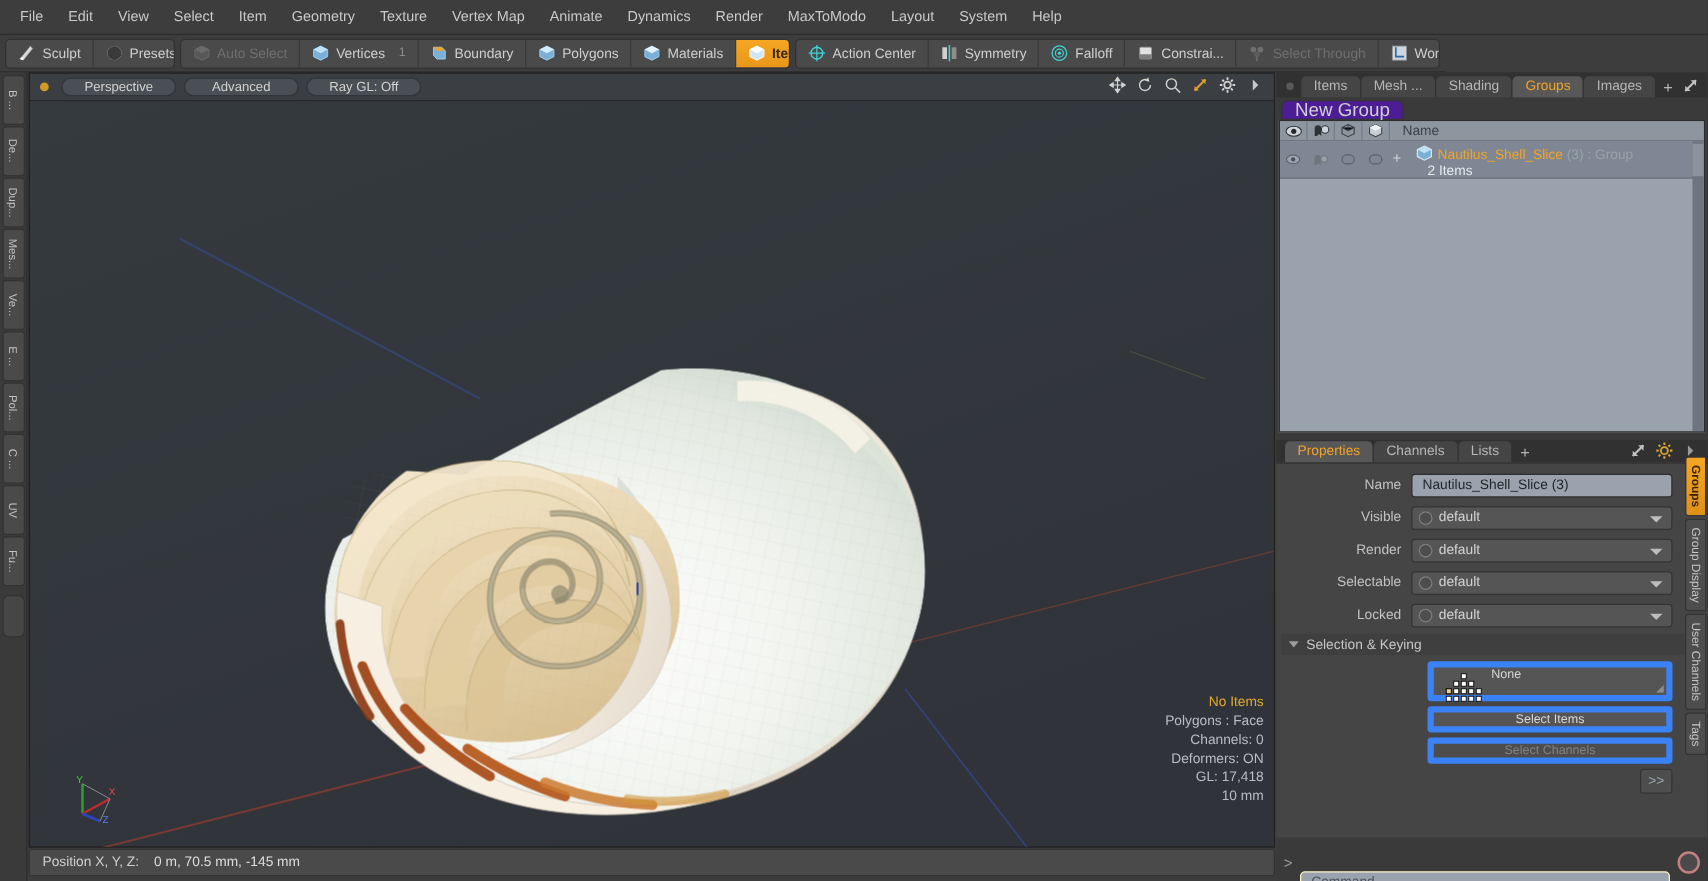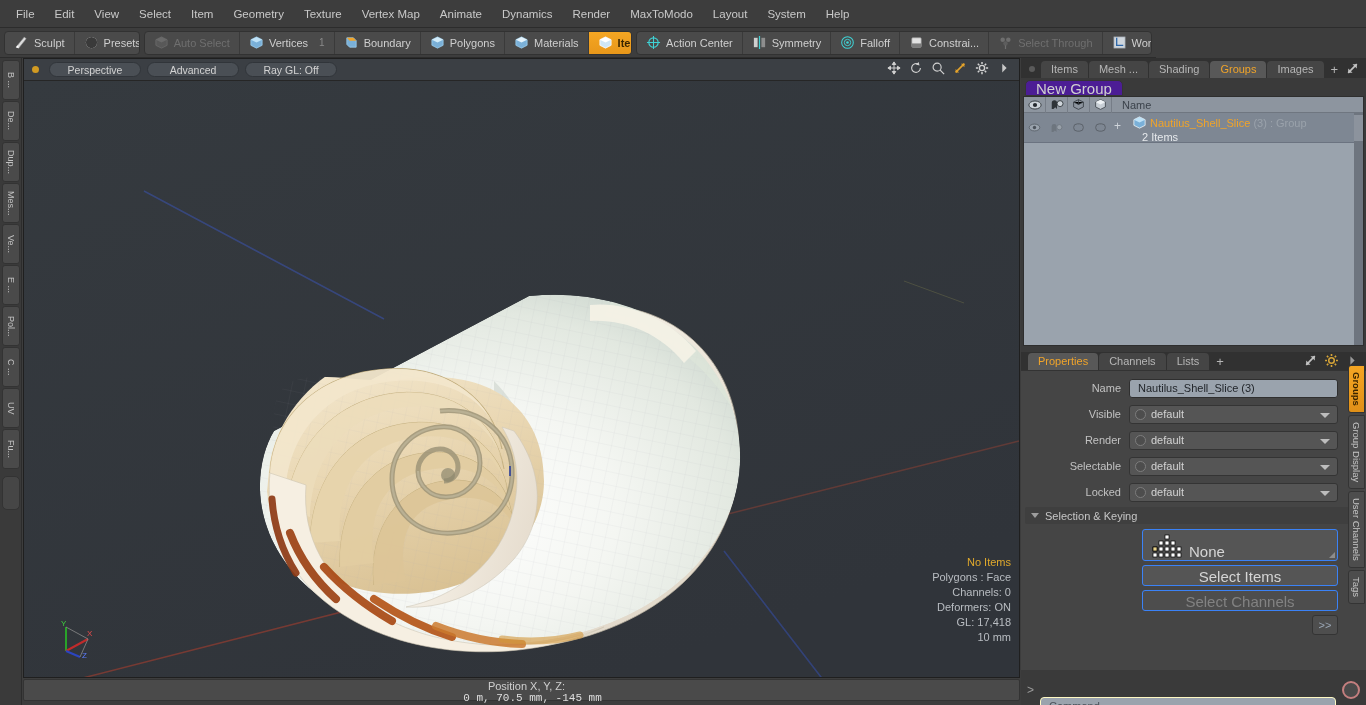--- a/index.html
+++ b/index.html
@@ -102,24 +102,24 @@
   }
   .vp-stats .hl { color:#e0a92c; }
 
   .vp-axisgizmo { position:absolute; left:34px; bottom:18px; width:42px; height:42px; }
 
   
   .statusbar {
     position:absolute; left:23px; top:679px; width:997px; height:22px;
     background:#4a4a4a; border:1px solid #333; border-radius:2px;
     display:flex; align-items:center; padding-left:10px;
-    color:#d0d0d0; font-size:11px;flex-direction:column;
+    color:#d0d0d0; font-size:11px;
   }
   .status-label { color:#cfcfcf; }
-  .status-val { margin-left:12px; color:#dedede;font-family:Liberation Mono, monospace; }
+  .status-val { margin-left:12px; color:#dedede; }
 
   
   .rightpanel {
     position:absolute; left:1021px; top:58px; width:345px; height:647px;
     background:#3a3a3a;
   }
   .panel-tabbar {
     position:relative; height:20px; background:#313131;
     display:flex; align-items:flex-end; padding-left:6px; gap:1px;
   }
@@ -207,22 +207,22 @@
   }
   .section-hdr {
     height:17px; margin:3px 4px 5px 4px; background:#3f3f3f;
     display:flex; align-items:center; padding-left:6px;
     color:#c6c6c6; font-size:11px; border-radius:2px;
   }
   .tri { width:0;height:0; border-left:4px solid transparent;border-right:4px solid transparent;
     border-top:5px solid #9d9d9d; margin-right:6px; }
   .btnrow { display:flex; justify-content:flex-end; padding-right:28px; margin-bottom:4px; }
   .pbtn {
-    width:196px; height:21px; background:#555555; border:1px solid #3b82f6; border-radius:3px;
-    color:#d5d5d5; font-size:15px; display:flex; align-items:flex-end; justify-content:center;
+    width:196px; height:21px; background:#555555; border:5px solid #3b82f6; border-radius:3px;
+    color:#d5d5d5; font-size:10px; display:flex; align-items:flex-start; justify-content:center;
     cursor:default;
   }
   .pbtn.disabled { color:#828282; background:#4d4d4d; }
   .pbtn.tall { height:32px; justify-content:flex-start; padding-left:46px; position:relative; }
   .pbtn-corner {
     position:absolute; right:2px; bottom:2px; width:0;height:0;
     border-left:6px solid transparent; border-bottom:6px solid #8d8d8d;
   }
   .dotmatrix { position:absolute; left:8px; top:4px; width:32px; height:24px; }
   .gobtn {

